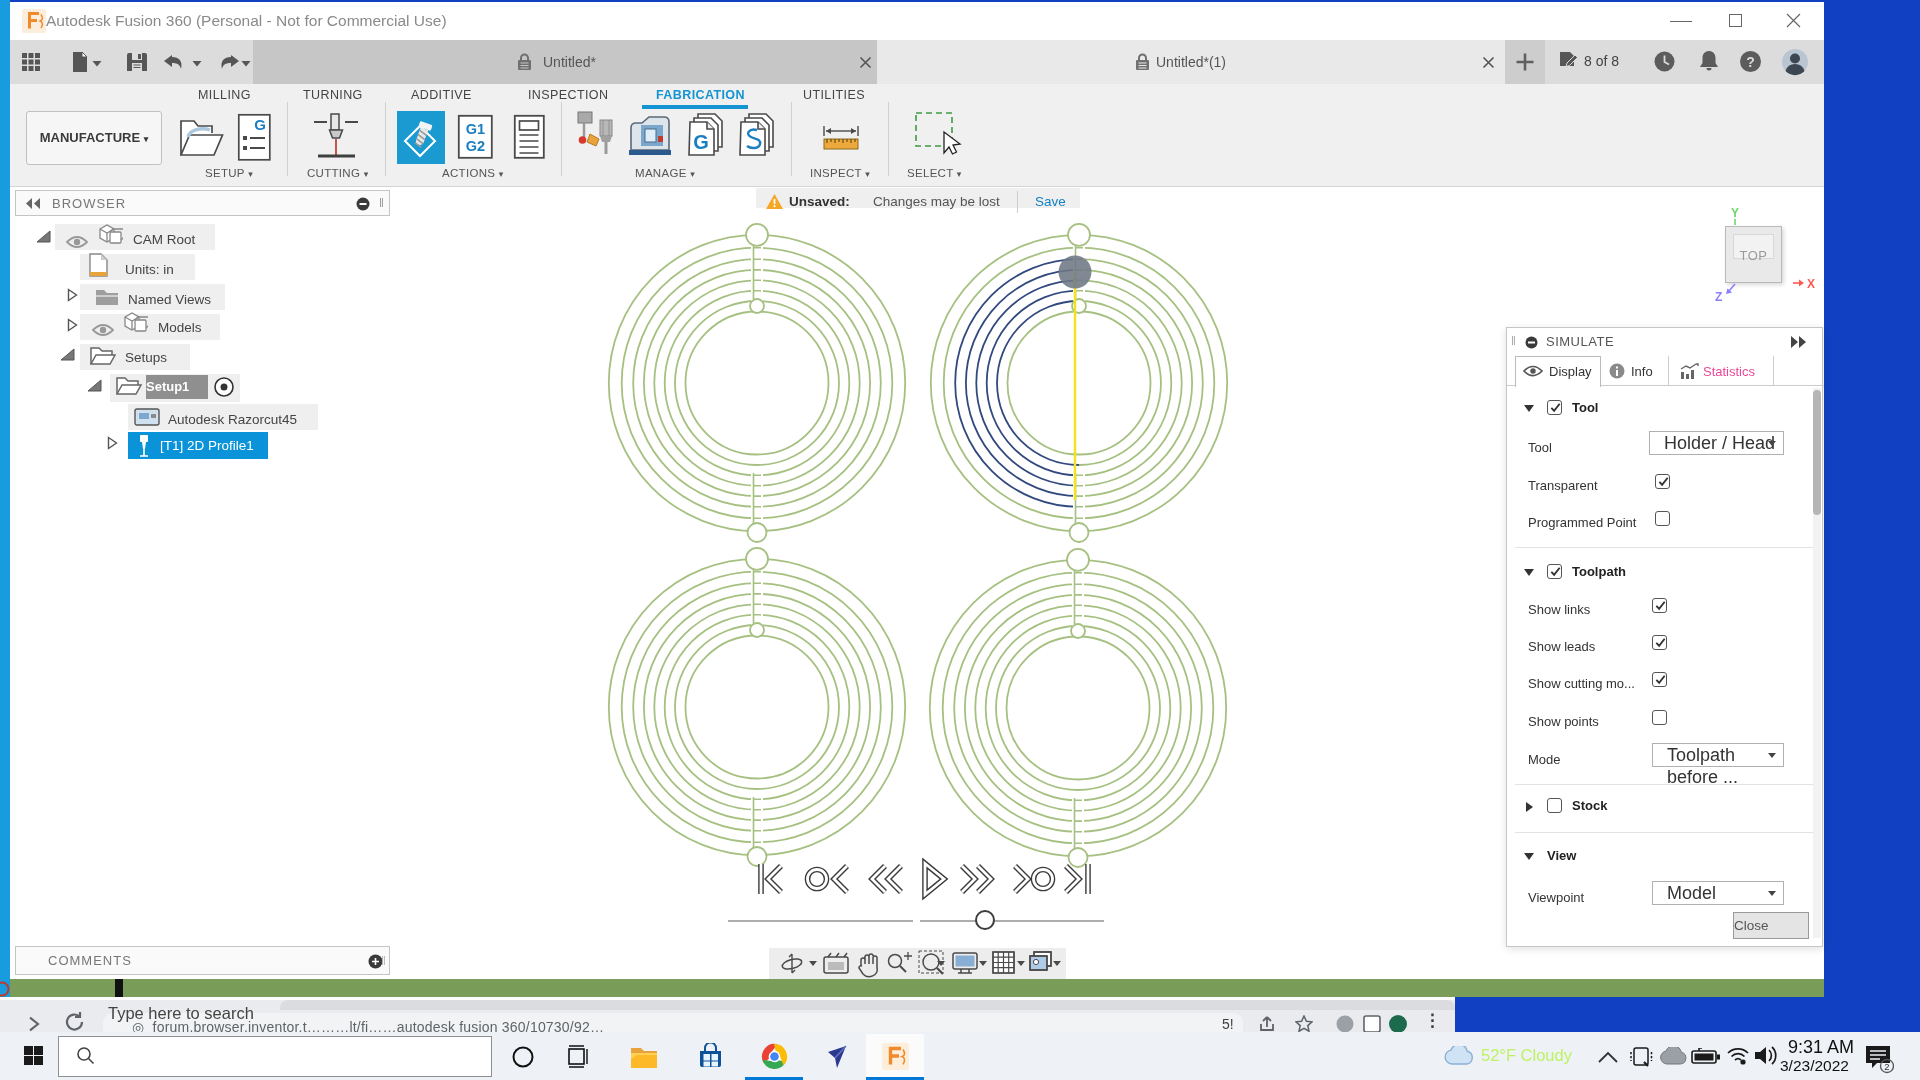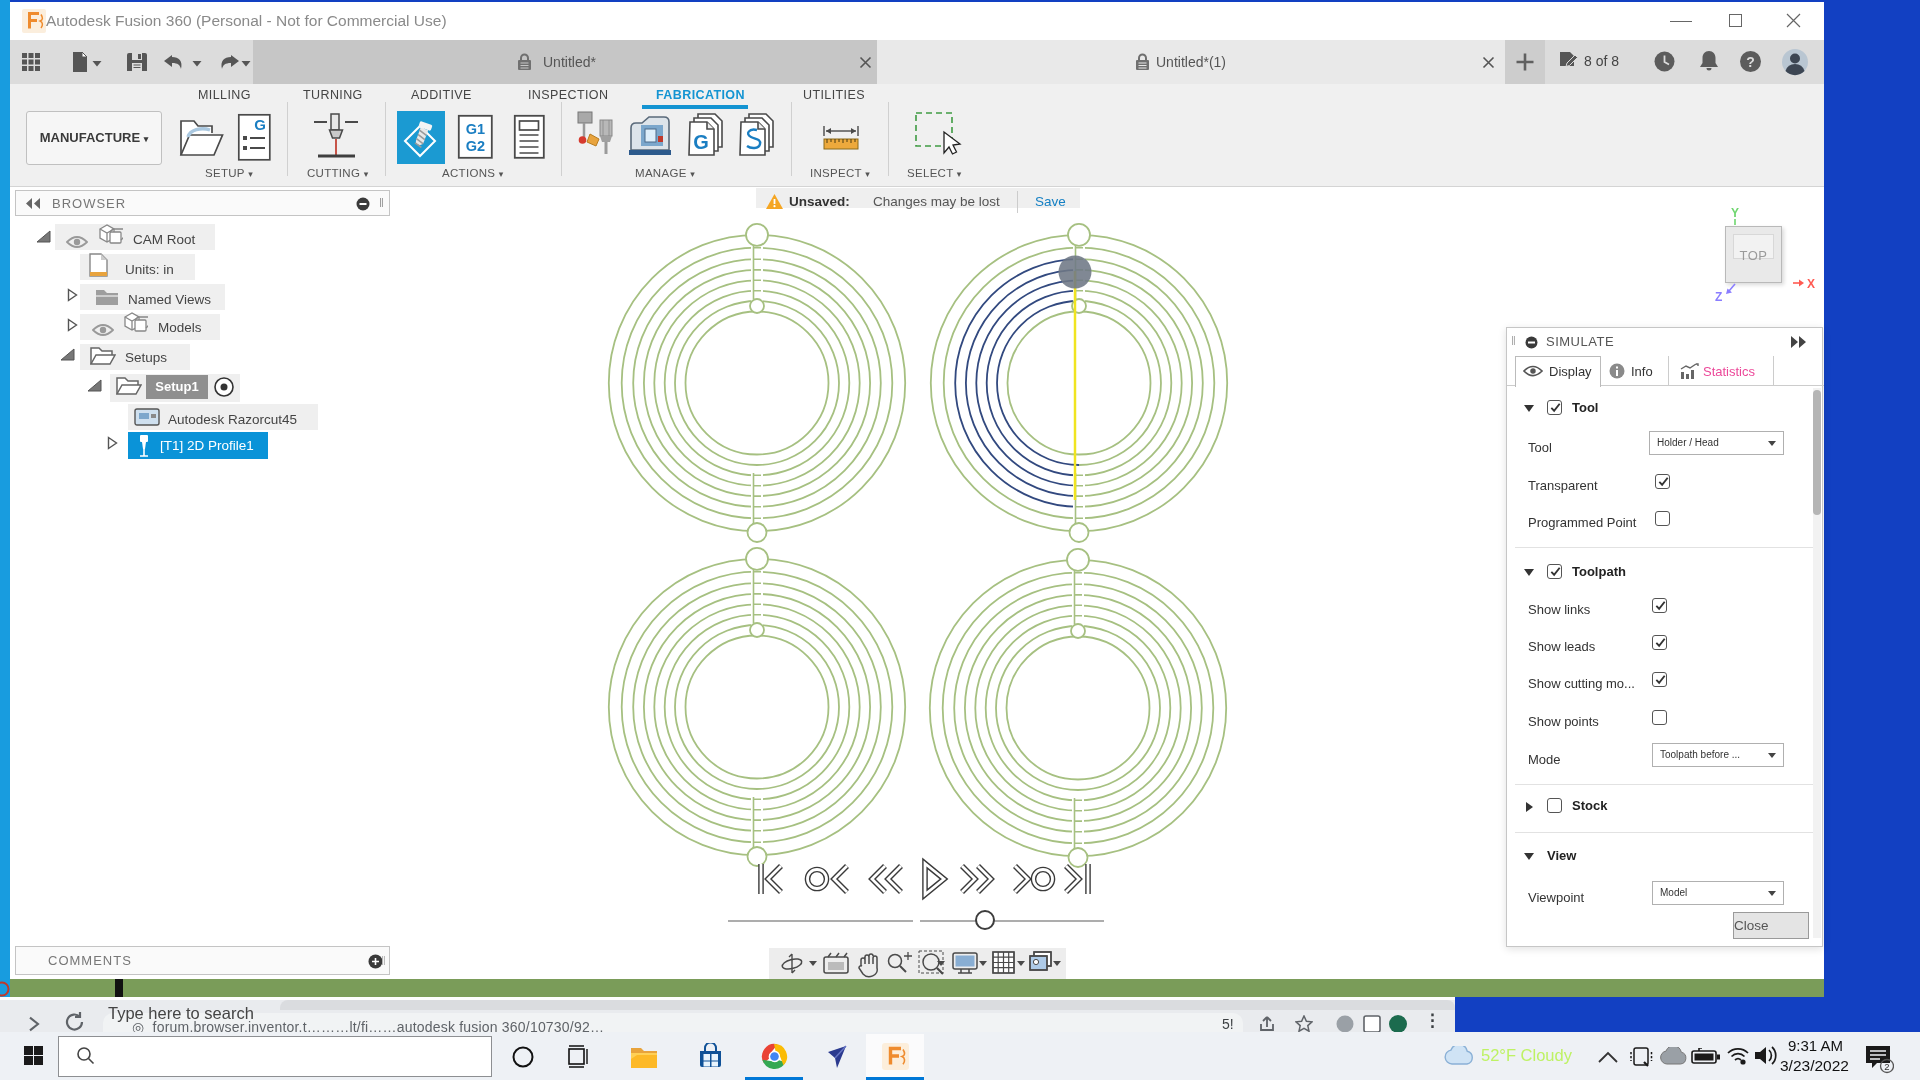--- a/index.html
+++ b/index.html
@@ -11,21 +11,21 @@
 .canvas{position:absolute;left:0;top:185px;width:100%;height:796px;background:#fff}
 .greenbar{position:absolute;left:0;top:977px;width:100%;height:18px;background:#7a9c59}
 .panelhead{position:absolute;background:#fafafa;border:1px solid #c4c4c4;color:#777;font-size:13px;letter-spacing:1px}
 .ttab{position:absolute;top:0;height:44px;font-size:14px;color:#555}
 .ribtab{position:absolute;top:4px;font-size:12.5px;color:#444;letter-spacing:0.4px}
 .grplabel{position:absolute;top:83px;font-size:11.5px;color:#555;letter-spacing:0.3px}
 .sep{position:absolute;top:18px;height:74px;width:1px;background:#d0d0d0}
 .pnl-lbl{position:absolute;font-size:13px;color:#333}
 .pnl-bold{position:absolute;font-size:13px;color:#222;font-weight:bold}
 .cb{position:absolute;width:15px;height:15px;border:1.6px solid #555;border-radius:3px;background:#fff}
-.dd{position:absolute;height:24px;background:#fff;border:1px solid #b0b0b0;font-size:10px;color:#333;line-height:22px;padding-left:7px}
+.dd{position:absolute;height:24px;background:#fff;border:1px solid #b0b0b0;font-size:18px;color:#333;line-height:22px;padding-left:14px}
 .dd:after{content:"";position:absolute;right:7px;top:9px;border-left:4px solid transparent;border-right:4px solid transparent;border-top:5px solid #444}
 .hsep{position:absolute;left:8px;width:298px;height:1px;background:#e2e2e2}
 </style></head><body>
 <div class="win">
 <div class="titlebar">
  <svg class="abs" style="left:12px;top:7px" width="24" height="24" viewBox="0 0 24 24">
   <rect width="24" height="24" rx="2" fill="#fbeedd"></rect>
   <path d="M7.5 19.5 V4.5 h9.5 M7.5 11.5 h7.5" fill="none" stroke="#ef8b2d" stroke-width="3"></path>
   <path d="M19 5.5 c2 3 2 5.5-0.8 6.5 c2.8 1.2 2.8 4.5 0.8 7" fill="none" stroke="#ef8b2d" stroke-width="1.5"></path>
  </svg>
@@ -395,21 +395,21 @@
         </svg>
         <span class="abs" style="left:115px;top:166px">Setups</span>
 <div class="abs" style="left:100px;top:190px;width:130px;height:28px;background:#efefef"></div>
 <svg class="abs" style="left:77px;top:195px" width="15" height="13" viewBox="0 0 15 13">
           <path d="M14 1 L14 12 L1 12 z" fill="#777" stroke="#555" stroke-width="1"></path>
         </svg>
         <svg class="abs" style="left:106px;top:191px" width="26" height="20" viewBox="0 0 26 20">
           <path d="M1 19 V3 h8 l3 3 h10 v4" fill="#fff" stroke="#666" stroke-width="1.5"></path>
           <path d="M1 19 l5-9 h19 l-5 9 z" fill="#fff" stroke="#666" stroke-width="1.5"></path>
         </svg>
-<div class="abs" style="left:136px;top:191px;width:62px;height:24px;background:#8f8f8f;color:#fff;font-weight:bold;font-size:13px;text-align:center;line-height:24px">Setup1</div>
+<div class="abs" style="left:136px;top:191px;width:62px;height:24px;background:#8f8f8f;color:#fff;font-weight:bold;font-size:13px;line-height:24px">Setup1</div>
 <svg class="abs" style="left:203px;top:192px" width="22" height="22" viewBox="0 0 22 22">
           <circle cx="11" cy="11" r="9" fill="#fff" stroke="#333" stroke-width="1.6"></circle>
           <circle cx="11" cy="11" r="3.5" fill="#333"></circle>
         </svg>
 <div class="abs" style="left:118px;top:220px;width:190px;height:26px;background:#efefef"></div>
 <svg class="abs" style="left:124px;top:222px" width="26" height="22" viewBox="0 0 26 22">
           <rect x="1" y="3" width="24" height="16" rx="2" fill="#cfe0ef" stroke="#555" stroke-width="1.4"></rect>
           <rect x="5" y="7" width="10" height="6" fill="#7da7cc"></rect>
           <rect x="17" y="8" width="5" height="4" fill="#8a8a8a"></rect>
         </svg>
@@ -738,19 +738,19 @@
       <path d="M8 3 V0 M8 0 h3" stroke="#1a1a1a" stroke-width="1.6" fill="none"></path>
     </svg>
 <svg class="abs" style="left:1726px;top:1046px" width="24" height="19" viewBox="0 0 24 19">
       <path d="M2 7 a14 14 0 0 1 20 0 M5.5 10.5 a9 9 0 0 1 13 0 M9 14 a4.5 4.5 0 0 1 6 0" stroke="#1a1a1a" stroke-width="1.7" fill="none"></path>
       <circle cx="17" cy="16" r="2.6" fill="#1a1a1a"></circle>
     </svg>
 <svg class="abs" style="left:1753px;top:1045px" width="26" height="21" viewBox="0 0 26 21">
       <path d="M2 7 h5 l6-5 v17 l-6-5 H2 z" fill="#1a1a1a"></path>
       <path d="M16 5 a7.5 7.5 0 0 1 0 11 M19 2 a11.5 11.5 0 0 1 0 17" stroke="#1a1a1a" stroke-width="1.7" fill="none"></path>
     </svg>
-<span class="abs" style="left:1788px;top:1037px;font-size:15px;color:#111">9:31 AM</span>
+<span class="abs" style="left:1788px;top:1037px;font-size:18px;color:#111">9:31 AM</span>
 <span class="abs" style="left:1780px;top:1057px;font-size:15.5px;color:#111">3/23/2022</span>
 <svg class="abs" style="left:1864px;top:1044px" width="30" height="30" viewBox="0 0 30 30">
       <path d="M2 2 h24 v17 h-13 l-5 5 v-5 H2 z" fill="#1a1a1a"></path>
       <path d="M6 7 h16 M6 11 h16 M6 15 h10" stroke="#eef1f5" stroke-width="1.6"></path>
       <circle cx="23" cy="22" r="6.5" fill="none" stroke="#555" stroke-width="1.3"></circle>
       <text x="23" y="26" font-size="9.5" fill="#333" text-anchor="middle" font-family="Liberation Sans">2</text>
     </svg>
 </circle></body></html>

